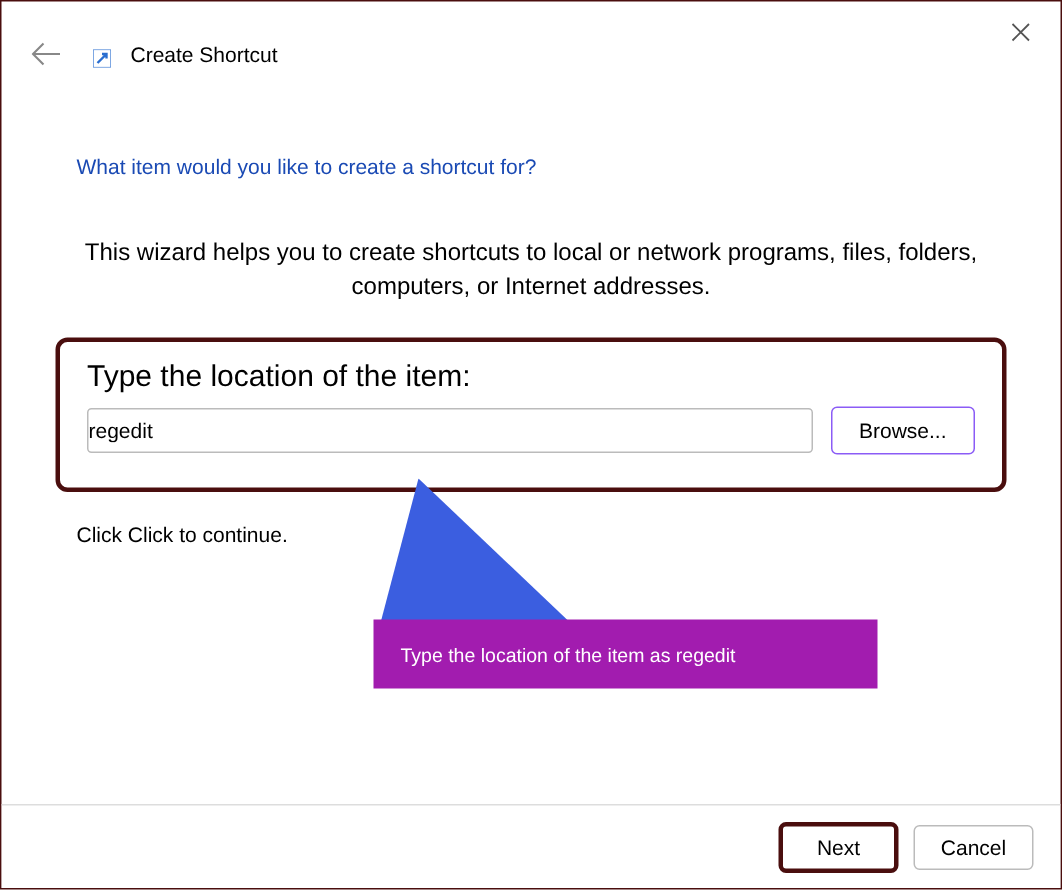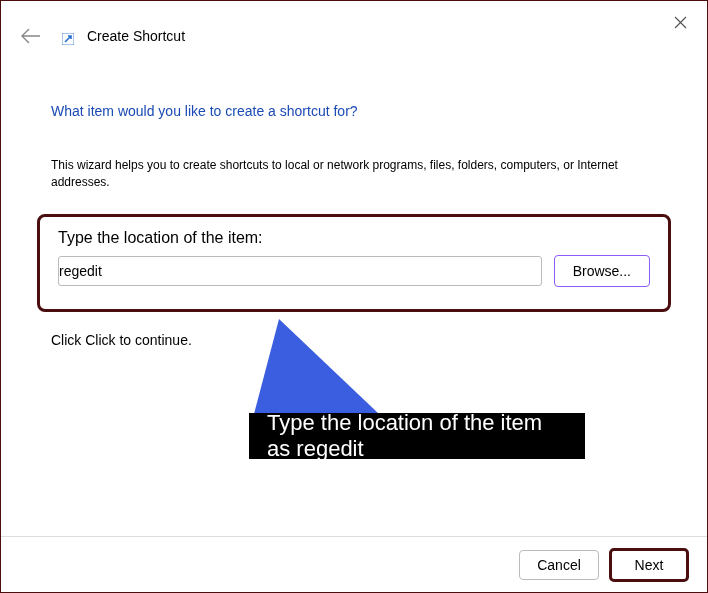--- a/index.html
+++ b/index.html
@@ -54,32 +54,33 @@
   }
   .heading {
     color: #1a4ab4;
     font-size: 14px;
     font-weight: 400;
     margin-top: 18px;
     margin-bottom: 38px;
   }
   .description {
     color: #000;
-    font-size: 12px;
+    font-size: 16px;
     line-height: 1.45;
     margin-bottom: 22px;
+    text-align: center;
   }
   .highlight-box {
     border: 3px solid #4a0e0e;
     border-radius: 8px;
     padding: 12px 18px 22px 18px;
     margin: 0 -14px 20px -14px;
   }
   .field-label {
-    font-size: 16px;
+    font-size: 20px;
     color: #000;
     margin-bottom: 8px;
   }
   .input-row {
     display: flex;
     gap: 12px;
     align-items: center;
   }
   .location-input {
     flex: 1;
@@ -105,23 +106,23 @@
     font-size: 14px;
     color: #000;
     margin-top: 12px;
   }
   .callout {
     position: absolute;
     top: 412px;
     left: 248px;
     width: 336px;
     height: 46px;
-    background: #000000;
+    background: #a21caf;
     color: #fff;
-    font-size: 22px;
+    font-size: 13px;
     display: flex;
     align-items: center;
     padding: 0 18px;
   }
   .callout-triangle {
     position: absolute;
     top: 318px;
     left: 248px;
     width: 0;
     height: 0;
@@ -203,15 +204,15 @@
 <div class="callout-triangle">
   <svg width="160" height="110" viewBox="0 0 160 110">
     <polygon points="30,0 130,95 5,95" fill="#3b5ee0"></polygon>
   </svg>
 </div>
 <div class="callout">
   <span>Type the location of the item as regedit</span>
 </div>
 
 <div class="footer">
+  <button class="btn highlighted">Next</button>
   <button class="btn">Cancel</button>
-  <button class="btn highlighted">Next</button>
 </div>
 
 </body></html>

